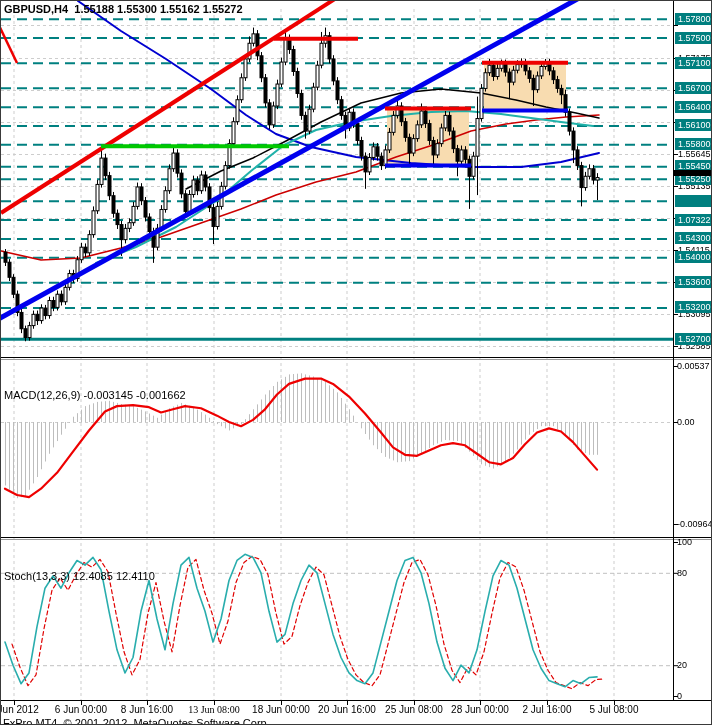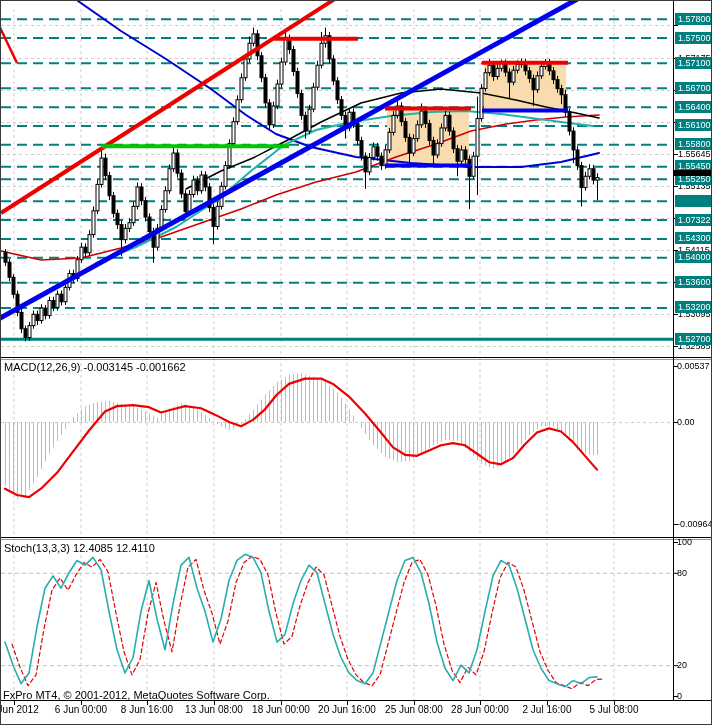--- a/index.html
+++ b/index.html
@@ -1,20 +1,20 @@
 <!DOCTYPE html>
 <html><head>
 <meta charset="utf-8">
 <style>
   html,body{margin:0;padding:0;background:#888;}
   #win{position:relative;width:712px;height:725px;background:#fff;overflow:hidden;
        font-family:"Liberation Sans",sans-serif;border:1px solid #3a3a3a;box-sizing:border-box;}
   #chart-svg{position:absolute;left:0;top:0;}
   .ttl{position:absolute;font:bold 11px "Liberation Sans",sans-serif;color:#000;white-space:pre;}
-  .ind{position:absolute;font:11px "Liberation Sans",sans-serif;color:#000;white-space:pre;}
+  .ind{position:absolute;font:11px "Liberation Sans",sans-serif;color:#000;white-space:pre;margin-top:28px;}
   .axlbl{position:absolute;left:676px;font:9px "Liberation Sans",sans-serif;color:#000;white-space:nowrap;}
   .badge{position:absolute;left:674px;width:38px;height:12px;background:#007f7f;color:#fff;
          font:9px "Liberation Sans",sans-serif;line-height:12px;padding-left:3px;box-sizing:border-box;white-space:nowrap;}
   .plain{position:absolute;left:677px;font:9px "Liberation Sans",sans-serif;color:#000;white-space:nowrap;}
   .tlabel{position:absolute;font:10px "Liberation Sans",sans-serif;color:#000;transform:translateX(-50%);white-space:nowrap;}
   #pricebar{position:absolute;left:673px;width:39px;height:6px;background:#000;}
 </style>
 </head>
 <body>
 
@@ -554,20 +554,21 @@
       <line x1="146.5" y1="700" x2="146.5" y2="704" stroke="#000" stroke-width="1"></line>
       <line x1="213.5" y1="700" x2="213.5" y2="704" stroke="#000" stroke-width="1"></line>
       <line x1="280.5" y1="700" x2="280.5" y2="704" stroke="#000" stroke-width="1"></line>
       <line x1="346.5" y1="700" x2="346.5" y2="704" stroke="#000" stroke-width="1"></line>
       <line x1="413.5" y1="700" x2="413.5" y2="704" stroke="#000" stroke-width="1"></line>
       <line x1="479.5" y1="700" x2="479.5" y2="704" stroke="#000" stroke-width="1"></line>
       <line x1="546.5" y1="700" x2="546.5" y2="704" stroke="#000" stroke-width="1"></line>
       <line x1="613.5" y1="700" x2="613.5" y2="704" stroke="#000" stroke-width="1"></line>
     </svg>
 
+  <div class="ttl" style="left:3px;top:2px">GBPUSD,H4  1.55188 1.55300 1.55162 1.55272</div>
   <div class="ind" style="left:3px;top:360px">MACD(12,26,9) -0.003145 -0.001662</div>
   <div class="ind" style="left:3px;top:541px">Stoch(13,3,3) 12.4085 12.4110</div>
   <div class="ind" style="left:2px;top:688px">FxPro MT4, © 2001-2012, MetaQuotes Software Corp.</div>
 
   <div class="axlbl" style="top:360px">0.00537</div>
   <div class="axlbl" style="top:416px">0.00</div>
   <div class="axlbl" style="top:518px">-0.00964</div>
 
   <div class="axlbl" style="top:536px">100</div>
   <div class="axlbl" style="top:567px">80</div>
@@ -600,21 +601,21 @@
       <div class="badge" style="top: 231px;">1.54300</div>
       <div class="badge" style="top: 250px;">1.54000</div>
       <div class="badge" style="top: 275px;">1.53600</div>
       <div class="badge" style="top: 300px;">1.53200</div>
       <div class="badge" style="top: 332px;">1.52700</div>
     </div>
   <div id="timeLabels">
       <div class="tlabel" style="left: 13px; top: 703px;">1 Jun 2012</div>
       <div class="tlabel" style="left: 80px; top: 703px;">6 Jun 00:00</div>
       <div class="tlabel" style="left: 146px; top: 703px;">8 Jun 16:00</div>
-      <div class="tlabel" style="left: 213px; top: 703px;">13 Jun 08:00</div>
+      <div class="tlabel" style="left: 213px; top: 703px; font-family: Liberation Serif, serif;">13 Jun 08:00</div>
       <div class="tlabel" style="left: 280px; top: 703px;">18 Jun 00:00</div>
       <div class="tlabel" style="left: 346px; top: 703px;">20 Jun 16:00</div>
       <div class="tlabel" style="left: 413px; top: 703px;">25 Jun 08:00</div>
       <div class="tlabel" style="left: 479px; top: 703px;">28 Jun 00:00</div>
       <div class="tlabel" style="left: 546px; top: 703px;">2 Jul 16:00</div>
       <div class="tlabel" style="left: 613px; top: 703px;">5 Jul 08:00</div>
     </div>
   <div id="pricebar" style="top: 169px;"></div>
 </div>
 

